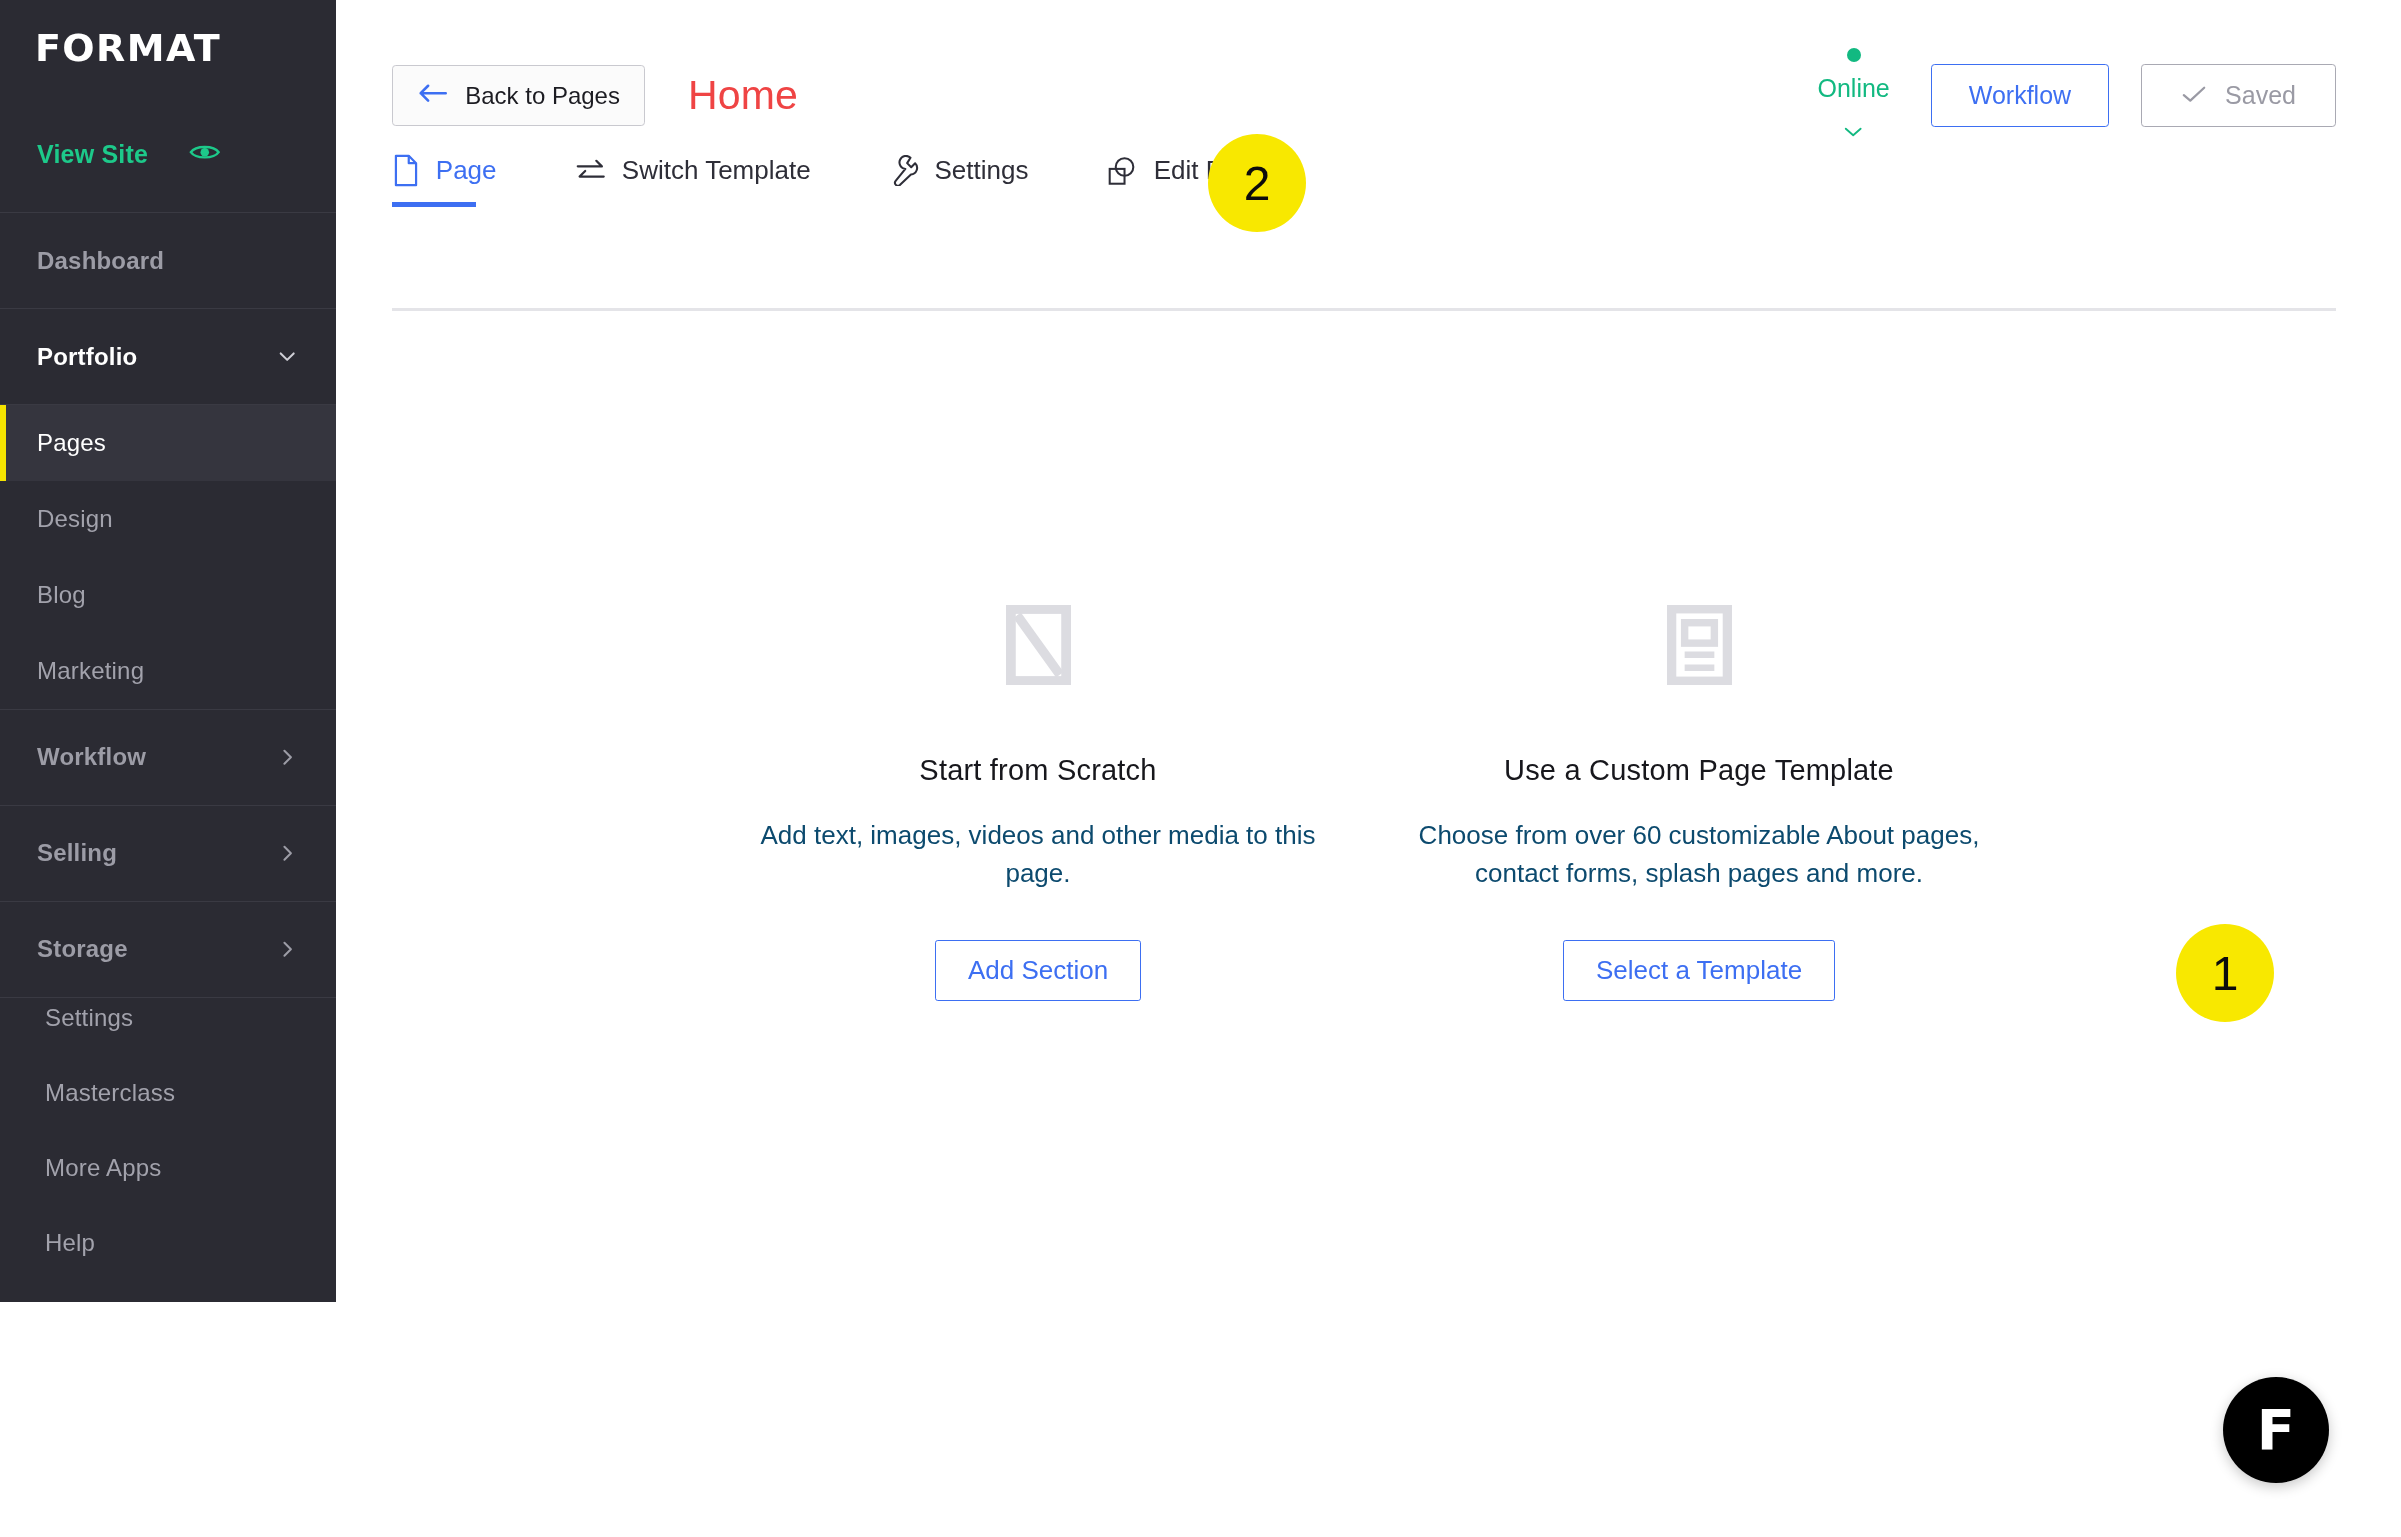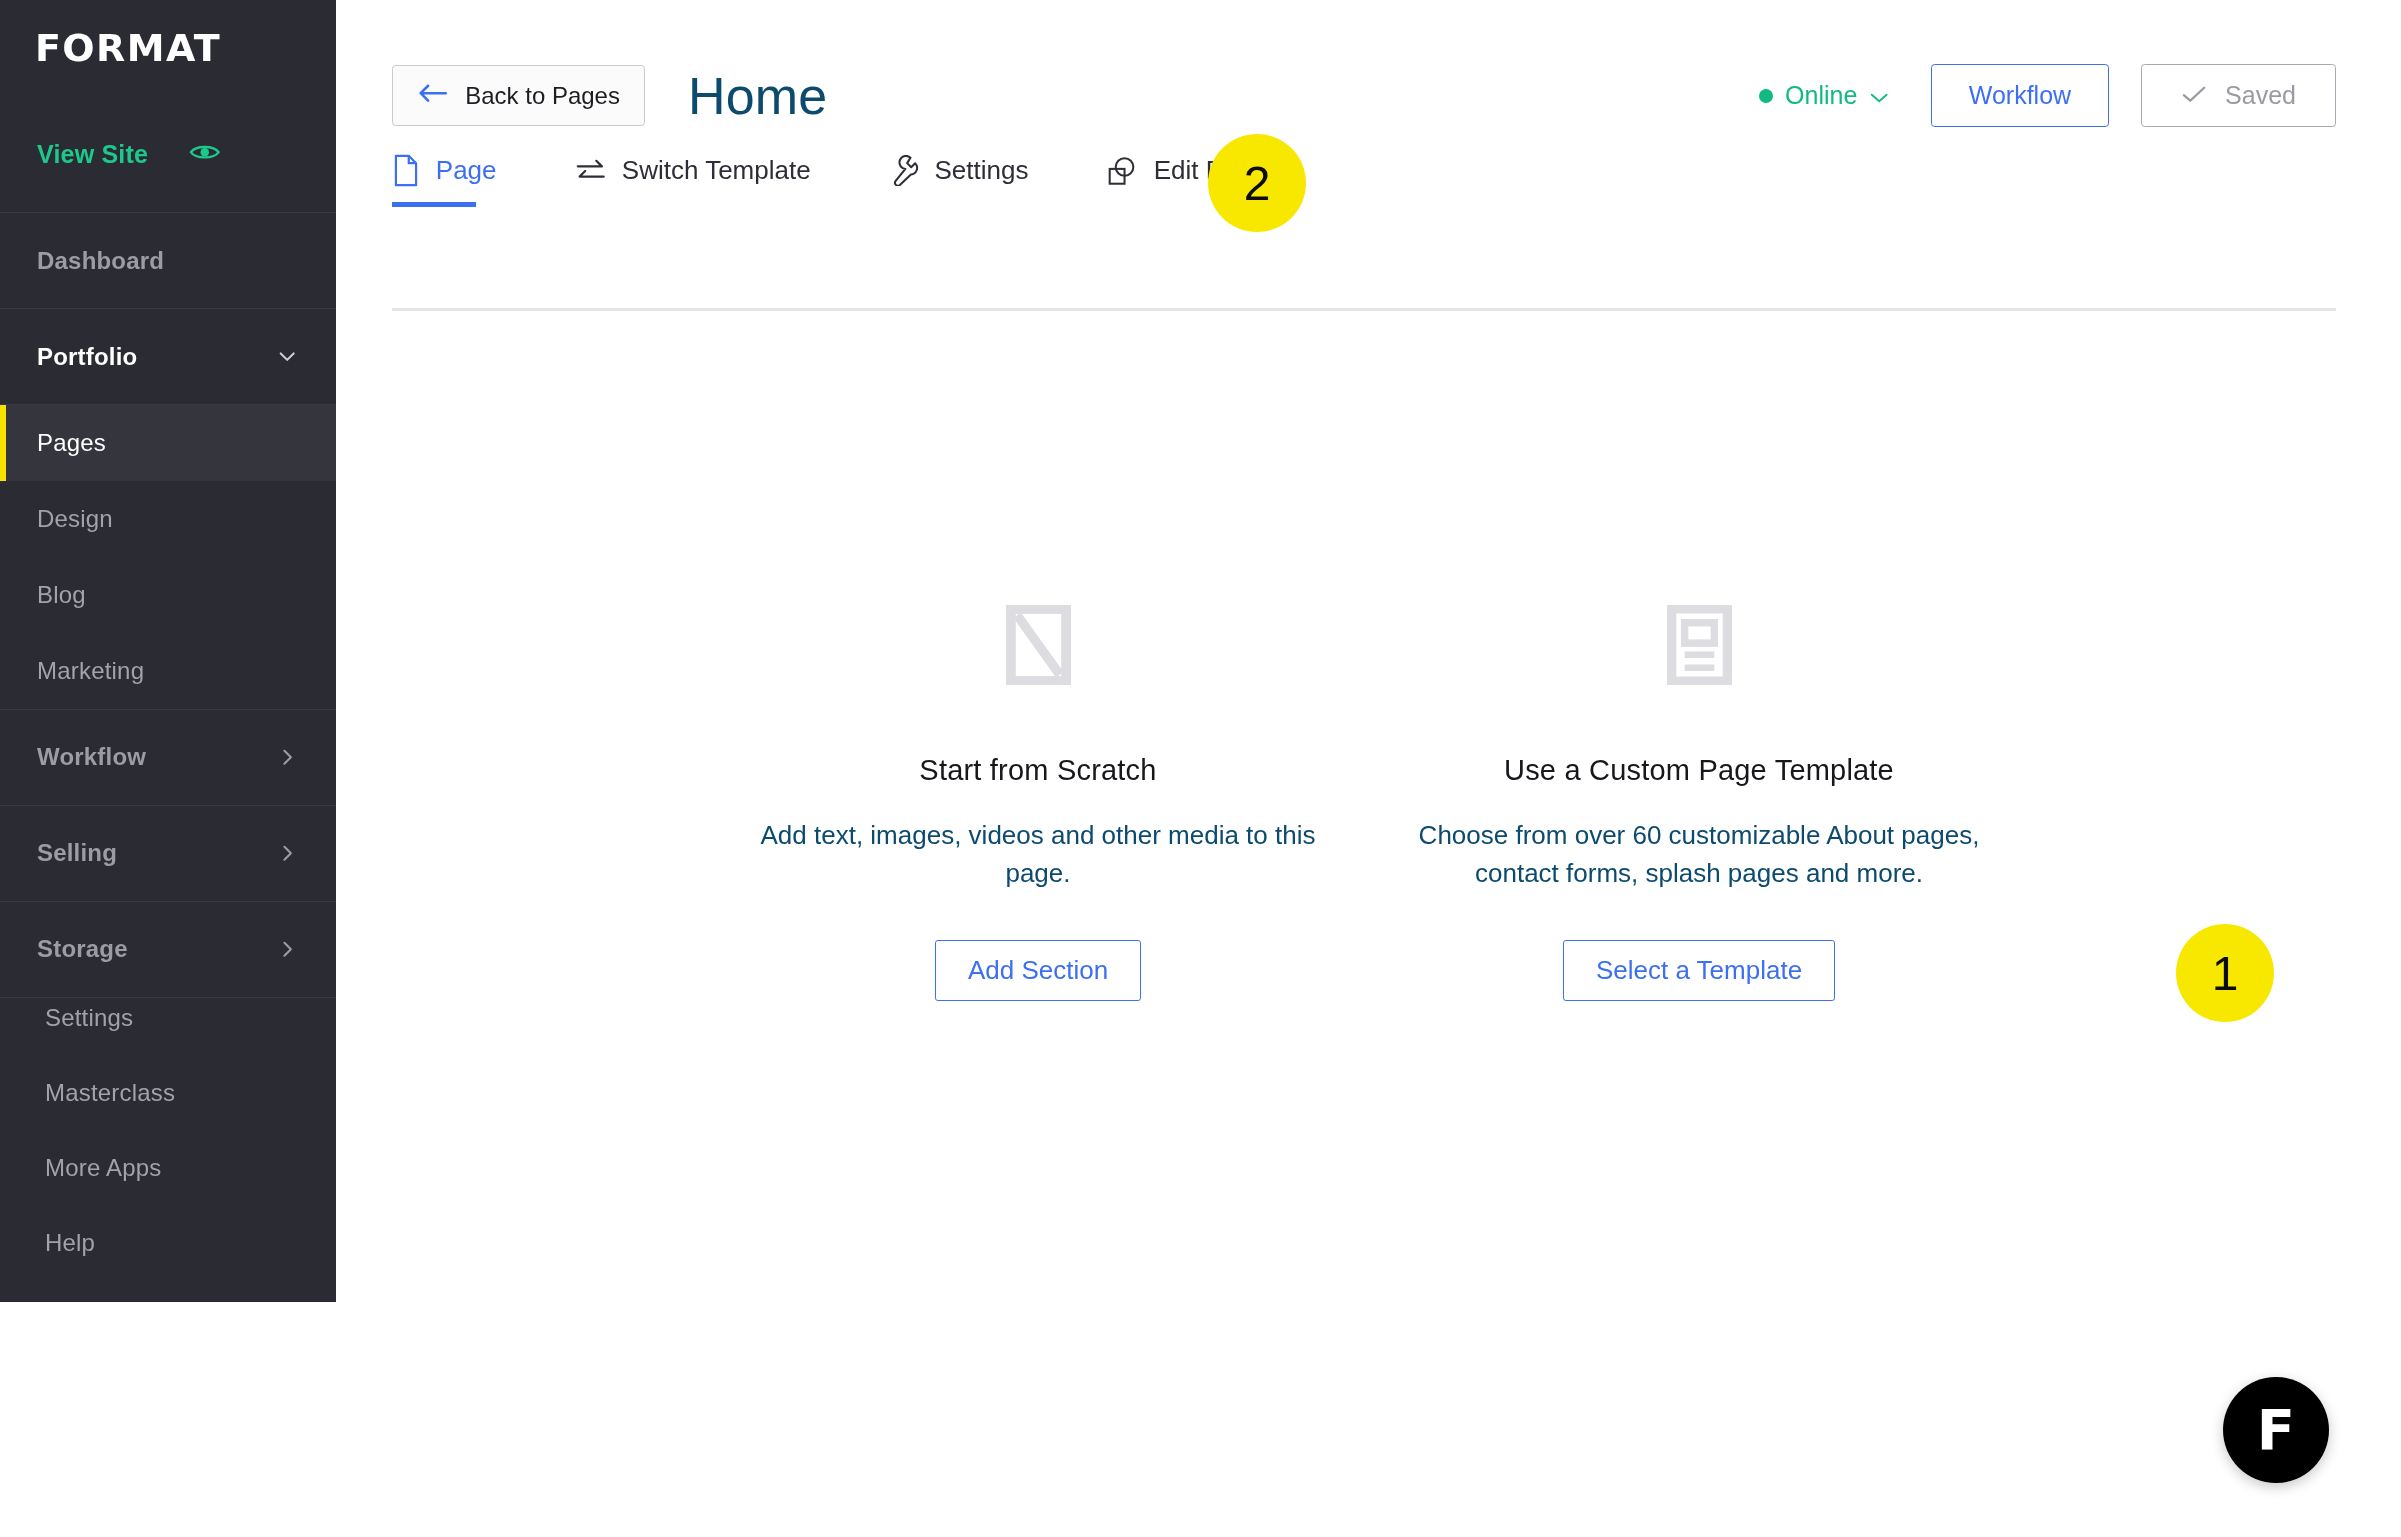--- a/index.html
+++ b/index.html
@@ -98,33 +98,33 @@
     display: inline-flex; align-items: center; gap: 16.7px;
     height: 61px; padding: 0 24px;
     border: 0.9px solid #c9c9cf;
     border-radius: 3.7px;
     background: #fbfbfb;
     font-size: 24px; color: #1c1c22;
     cursor: pointer;
   }
   .page-title {
     margin-left: 43px;
-    font-size: 52px;
+    font-size: 41px;
     font-weight: 400;
-    color: #0c4a6e;
+    color: #ef4444;
     letter-spacing: 0.2px;
   }
   .topbar-right {
     margin-left: auto;
     display: flex; align-items: center; gap: 0;
   }
   .status-pill {
     display: inline-flex; align-items: center; gap: 12px;
     color: #12b981; font-size: 25px;
-    margin-right: 41px; cursor: pointer;
+    margin-right: 41px; cursor: pointer; flex-direction: column;
   }
   .status-dot {
     width: 14px; height: 14px; border-radius: 50%;
     background: #12b981; display: inline-block;
   }
   .preview-btn {
     height: 63px; padding: 0 37px;
     border: 1.9px solid #3d6ff2; border-radius: 3.7px;
     background: #ffffff; color: #3d6ff2;
     font-size: 25px; cursor: pointer;

